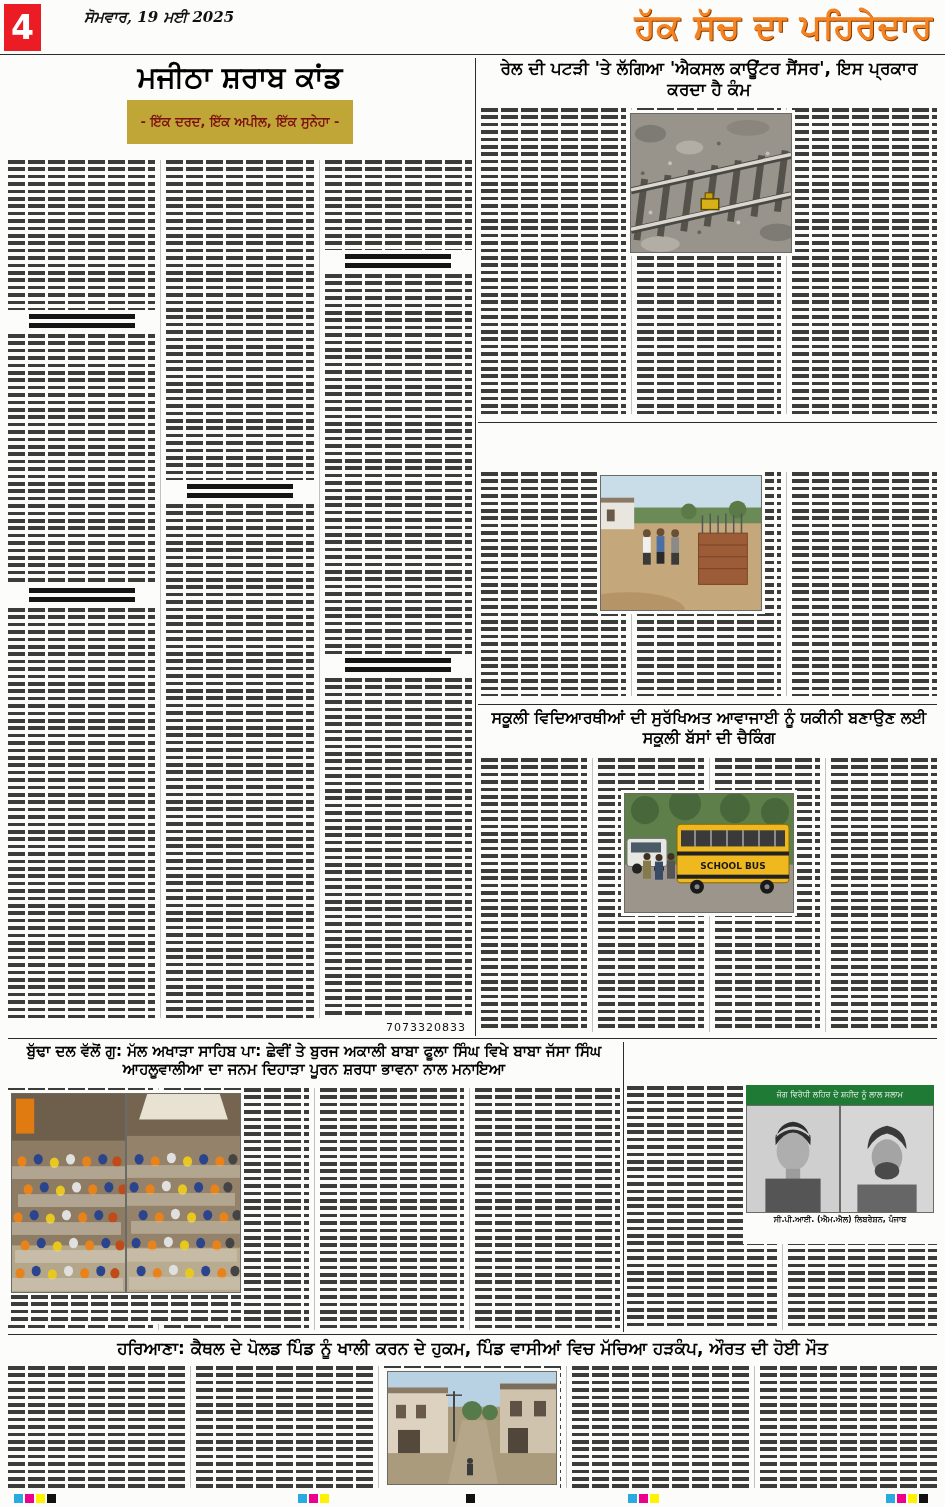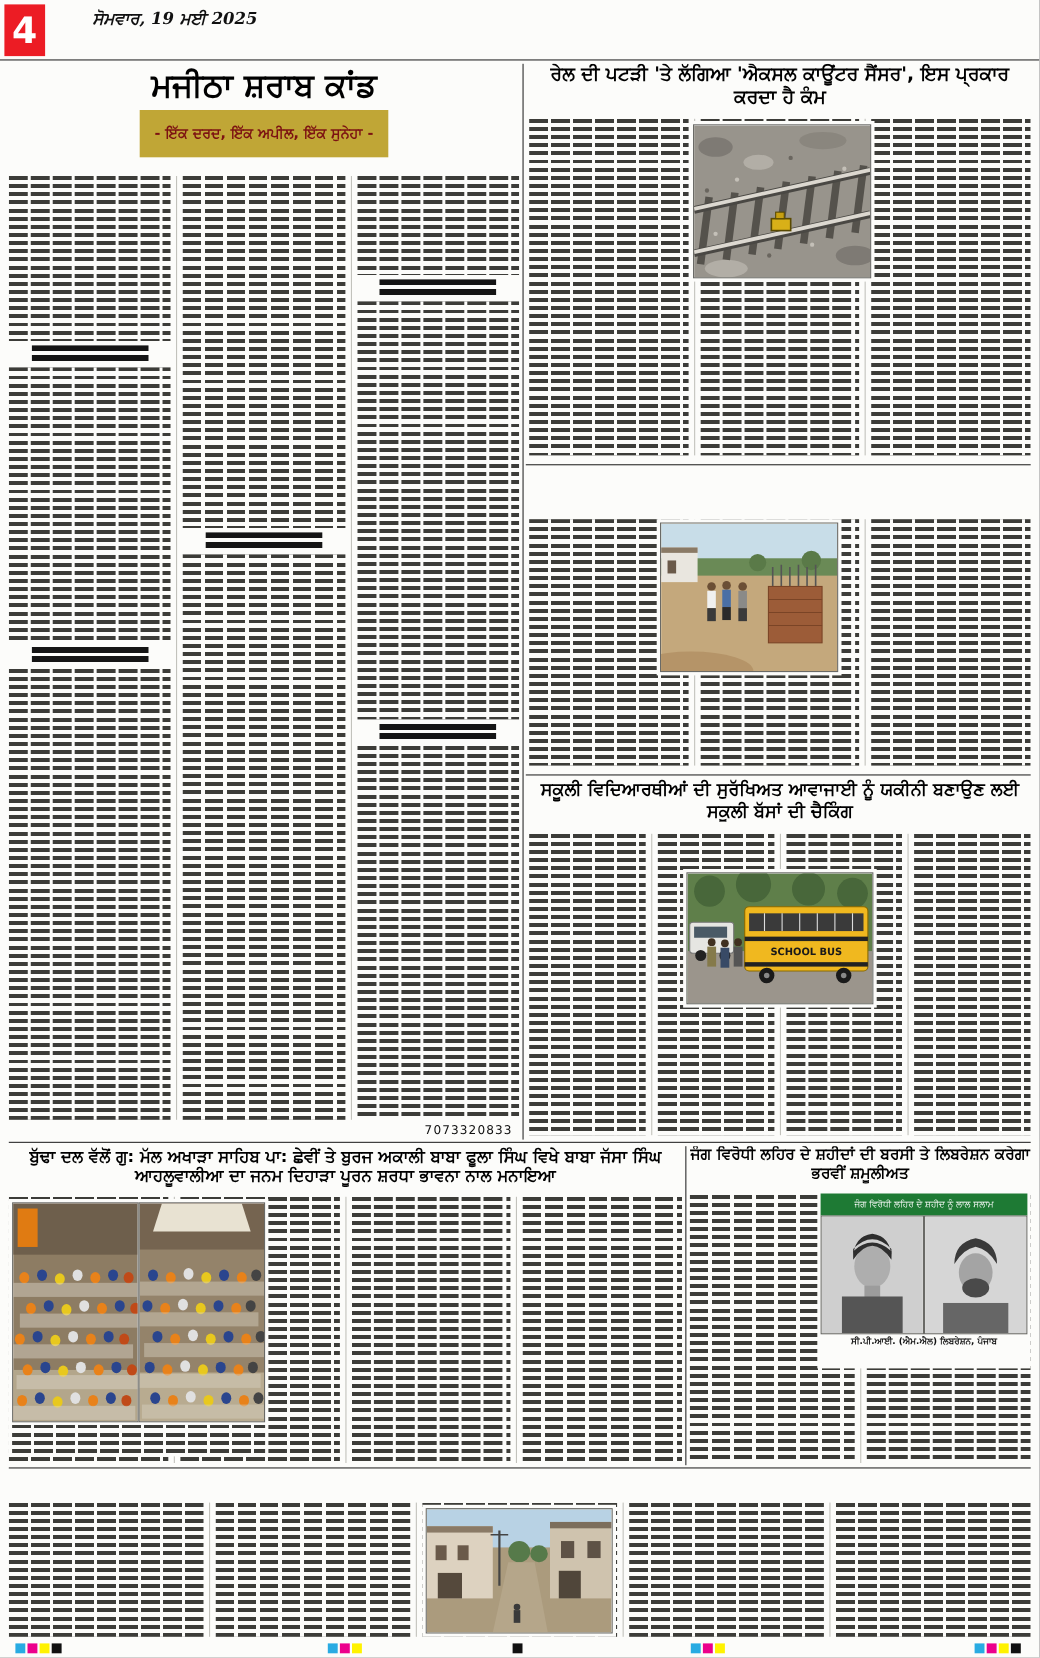--- a/index.html
+++ b/index.html
@@ -55,20 +55,21 @@
 </style>
 </head>
 <body>
 
 <div class="page">
 
   <div class="abs pagenum" style="background:#ec1c24">
     <span>4</span>
   </div>
   <div class="abs dateline">ਸੋਮਵਾਰ, 19 ਮਈ 2025</div>
+  <div class="abs masthead" style="color:#f58220">ਹੱਕ ਸੱਚ ਦਾ ਪਹਿਰੇਦਾਰ</div>
   <div class="rule-h" style="left:0;top:54px;width:945px"></div>
 
   <div class="article" style="left:8px;top:58px;width:464px;height:978px">
     <div class="hl" style="font-size:29px;margin-top:2px">ਮਜੀਠਾ ਸ਼ਰਾਬ ਕਾਂਡ</div>
     <div class="subhead-wrap">
       <span class="subhead" style="background:#c0a636;color:#7c1212">- ਇੱਕ ਦਰਦ, ਇੱਕ ਅਪੀਲ, ਇੱਕ ਸੁਨੇਹਾ -</span>
     </div>
     <div class="body-area" style="top:102px;bottom:18px">
       <div class="col">
         <div class="colstack">
@@ -347,21 +348,20 @@
           <use href="#cw2" xlink:href="#cw2" transform="translate(2,96)"></use>
         </svg>
       </div>
       <div class="tx cap-sim"></div>
     </div>
   </div>
 
   <div class="rule-v" style="left:623px;top:1042px;height:290px"></div>
 
   <div class="article" style="left:627px;top:1042px;width:310px;height:290px">
-    <div class="hl" style="font-size:14px">ਜੰਗ ਵਿਰੋਧੀ ਲਹਿਰ ਦੇ ਸ਼ਹੀਦਾਂ ਦੀ ਬਰਸੀ ਤੇ ਲਿਬਰੇਸ਼ਨ ਕਰੇਗਾ ਭਰਵੀਂ ਸ਼ਮੂਲੀਅਤ</div>
     <div class="body-area" style="top:44px;bottom:2px">
       <div class="col">
           <div class="colstack">
             <div class="tx"></div>
           </div>
         </div>
       <div class="col">
           <div class="colstack">
             <div class="tx"></div>
           </div>
@@ -386,20 +386,21 @@
           <rect x="16" y="80" width="58" height="28" fill="#666"></rect>
         </svg>
       </div>
       <div class="ph-caption">ਸੀ.ਪੀ.ਆਈ. (ਐਮ.ਐਲ) ਲਿਬਰੇਸ਼ਨ, ਪੰਜਾਬ</div>
     </div>
   </div>
 
   <div class="rule-h" style="left:8px;top:1334px;width:929px"></div>
 
   <div class="article" style="left:8px;top:1338px;width:929px;height:152px">
+    <div class="hl" style="font-size:17px">ਹਰਿਆਣਾ: ਕੈਥਲ ਦੇ ਪੋਲਡ ਪਿੰਡ ਨੂੰ ਖਾਲੀ ਕਰਨ ਦੇ ਹੁਕਮ, ਪਿੰਡ ਵਾਸੀਆਂ ਵਿਚ ਮੱਚਿਆ ਹੜਕੰਪ, ਔਰਤ ਦੀ ਹੋਈ ਮੌਤ</div>
     <div class="body-area" style="top:28px;bottom:2px">
       <div class="col">
           <div class="colstack">
             <div class="tx"></div>
           </div>
         </div>
       <div class="col">
           <div class="colstack">
             <div class="tx"></div>
           </div>

